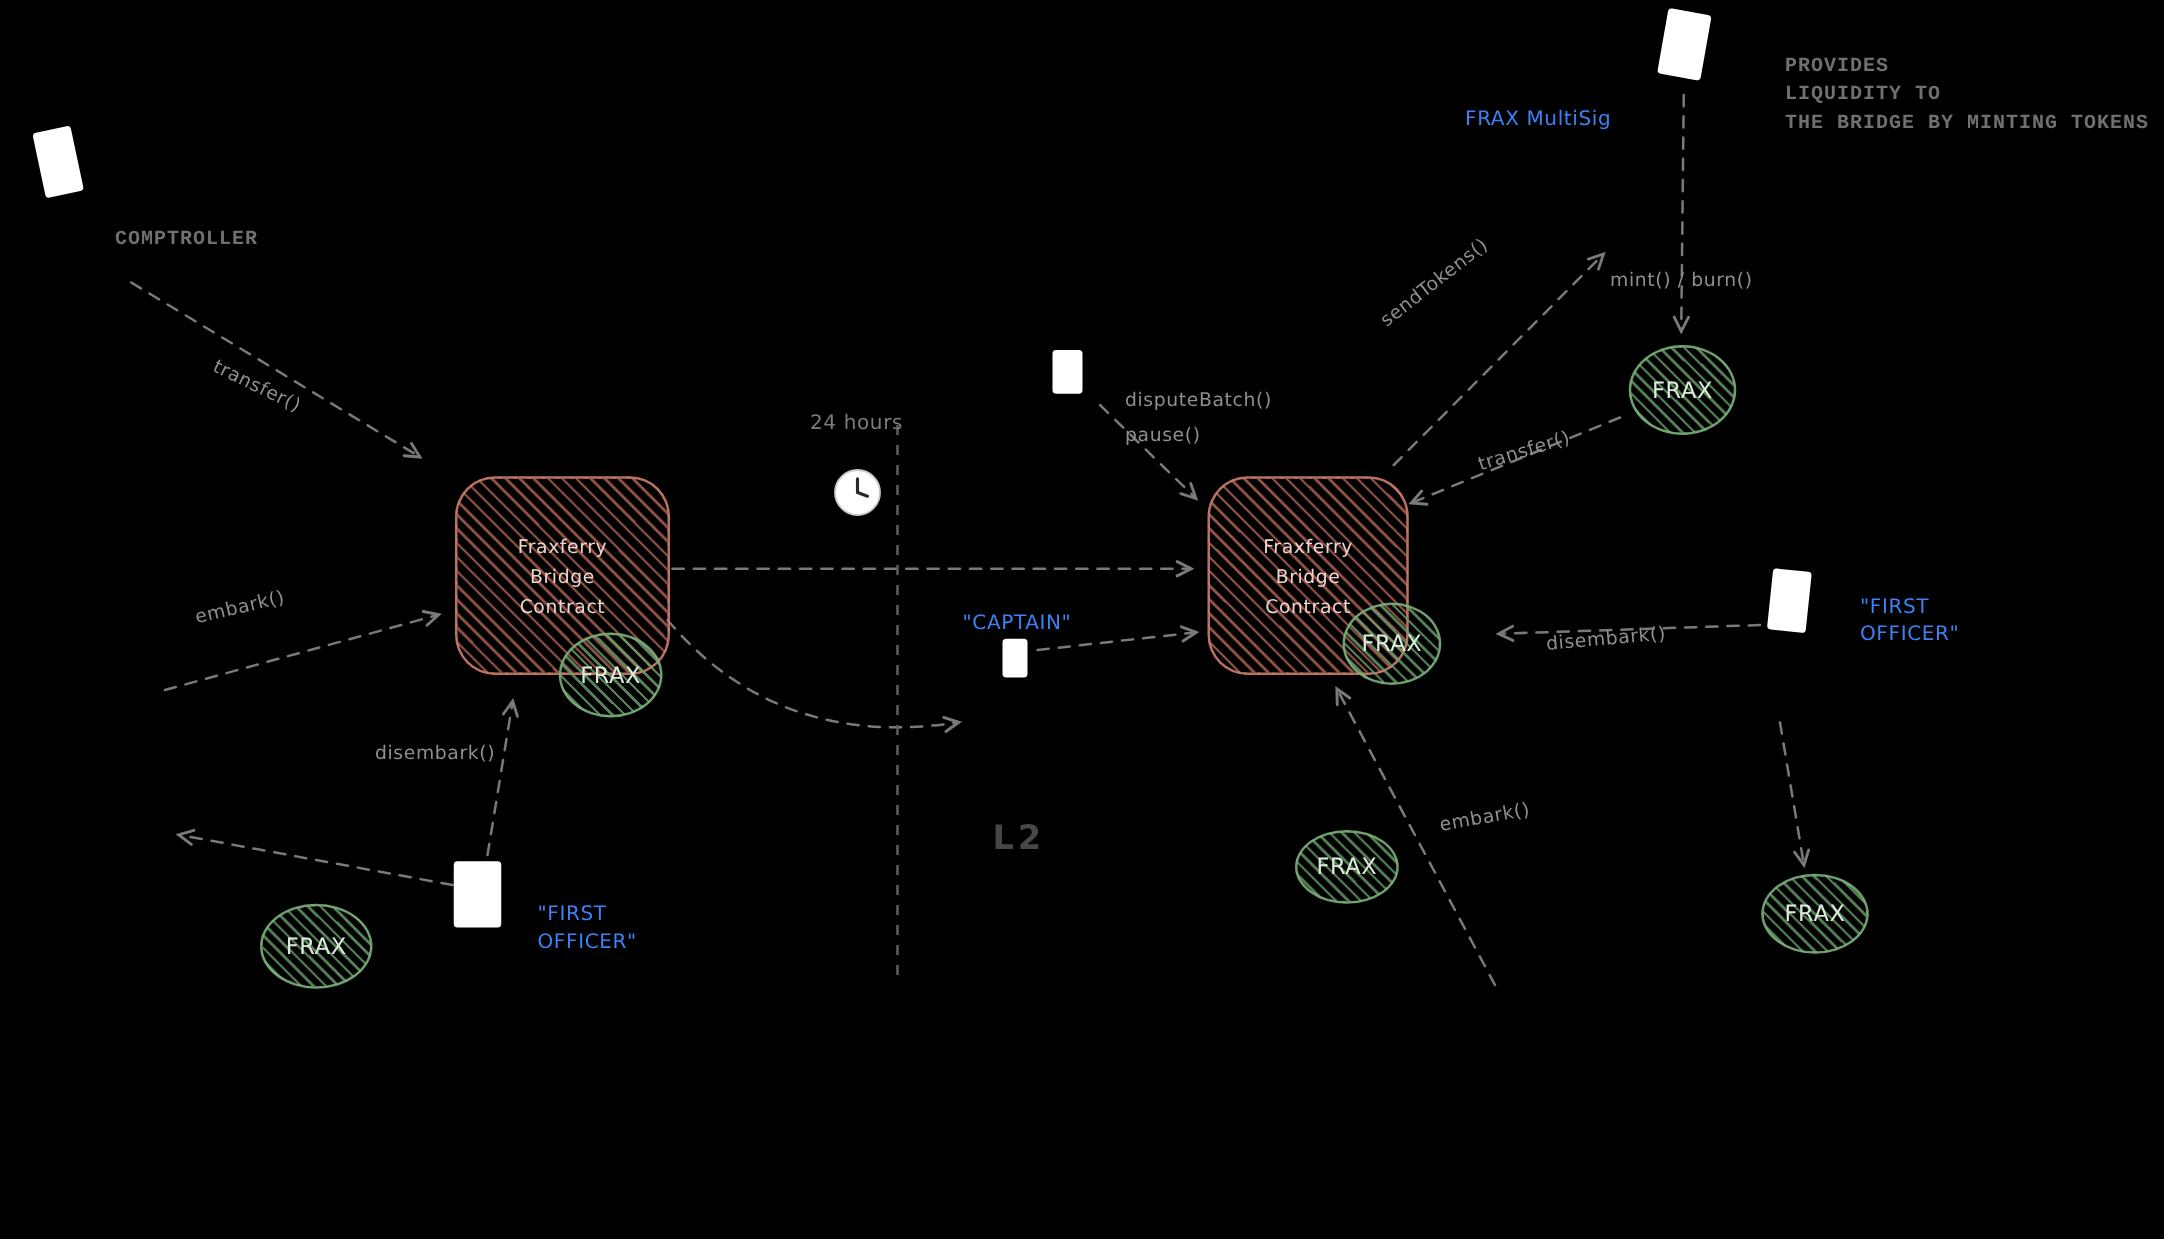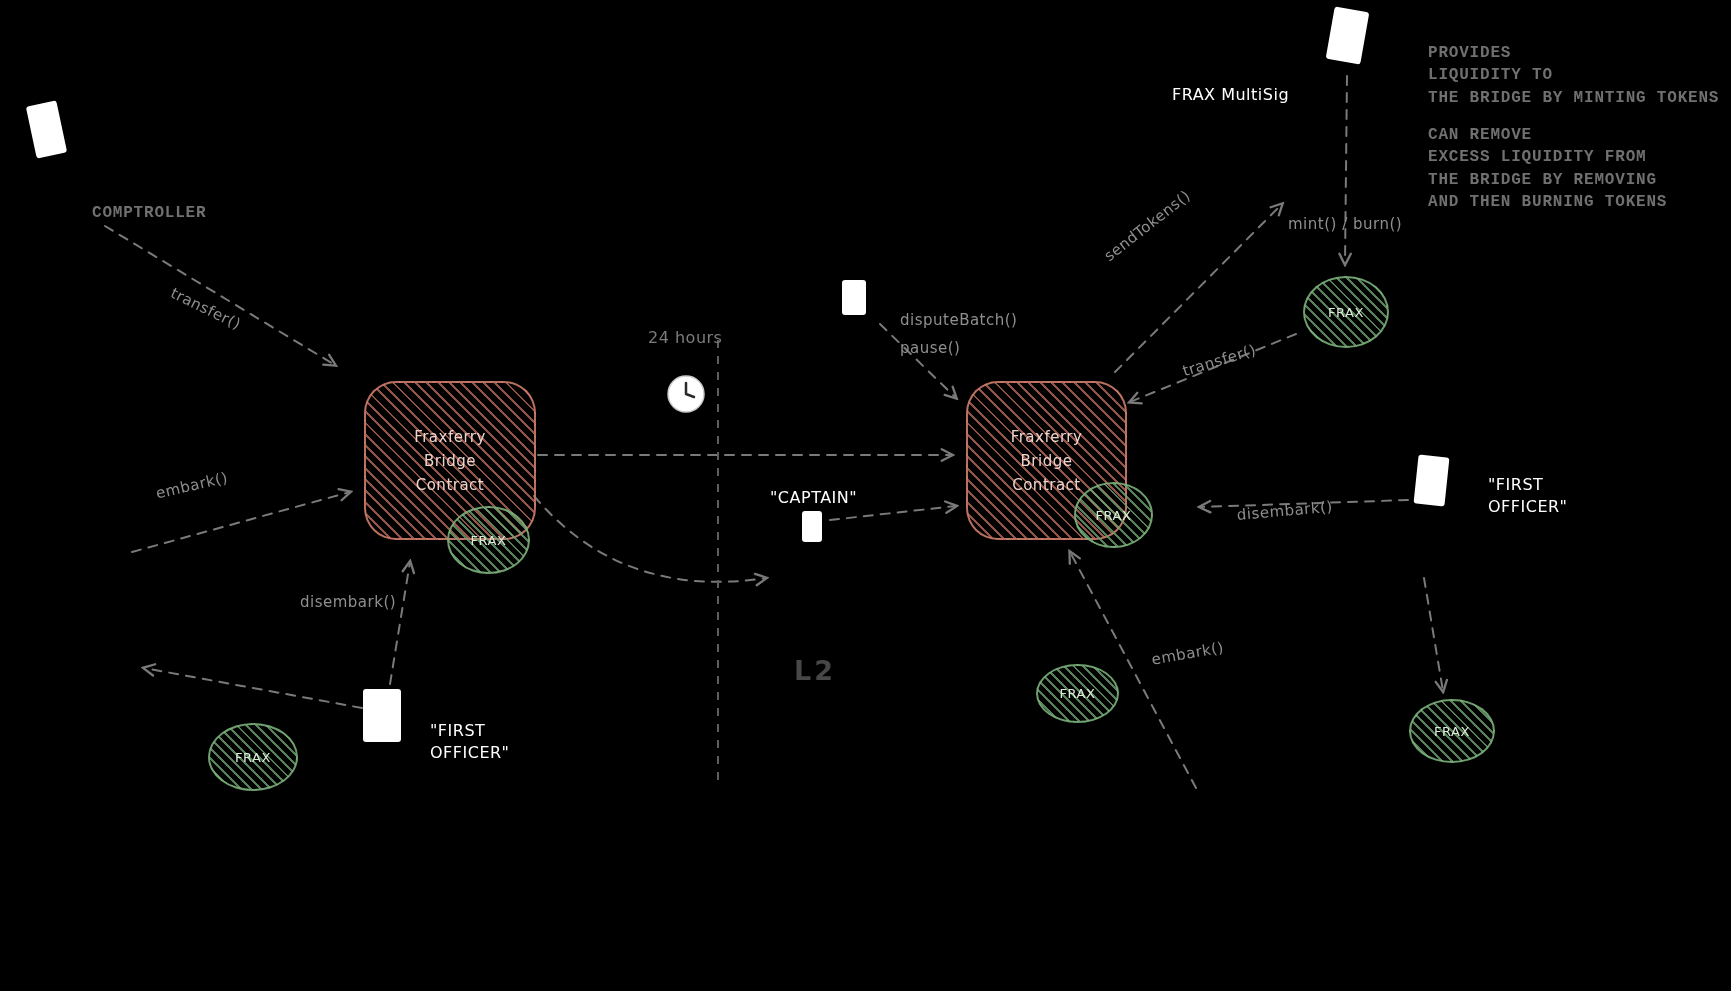--- a/index.html
+++ b/index.html
@@ -1,39 +1,39 @@
 <!DOCTYPE html>
 <html><head>
 <meta charset="utf-8">
 <style>
   html,body{margin:0;padding:0;background:#000;}
   #canvas{
     position:relative;width:1731px;height:991px;background:#000;
     font-family:"DejaVu Sans",sans-serif;overflow:hidden;
   }
   .label{
-    position:absolute;color:#ffffff;font-size:16px;line-height:1.4;
+    position:absolute;color:#3b82f6;font-size:16px;line-height:1.4;
     white-space:pre-line;letter-spacing:.5px;
   }
   .note{color:#7c7c7c;}
   .caps{font-weight:600;color:#707070;letter-spacing:.8px;font-family:Liberation Mono, monospace;}
   .big{font-size:27px;font-weight:700;color:#474747;letter-spacing:3px;}
   .fn{font-size:15px;color:#8f8f8f;}
   .box{
     position:absolute;border:2px solid rgba(206,124,108,.9);border-radius:32px;
     background:repeating-linear-gradient(45deg,rgba(196,112,96,.75) 0 2px,transparent 2px 8px);
     display:flex;align-items:center;justify-content:center;text-align:center;
   }
   .box-text{color:#eed3cb;font-size:15px;line-height:1.6;white-space:pre-line;letter-spacing:.5px;}
   .token{
     position:absolute;border:2px solid rgba(122,175,122,.9);border-radius:50%;
     background:repeating-linear-gradient(45deg,rgba(108,162,110,.8) 0 2px,transparent 2px 7px);
     display:flex;align-items:center;justify-content:center;
   }
-  .token span{color:#d9ecd7;font-size:13px;letter-spacing:.5px;text-align:right;}
+  .token span{color:#d9ecd7;font-size:18px;letter-spacing:.5px;text-align:right;}
   .figure{position:absolute;background:#fff;border-radius:3px;}
   svg.edges{position:absolute;left:0;top:0;}
 </style>
 </head>
 <body>
 
 <div id="canvas">
 
   <svg class="edges" width="1731" height="991" viewBox="0 0 1731 991">
     <defs>
@@ -95,21 +95,21 @@
     <span>FRAX</span>
   </div>
 
   <div class="figure" style="left:31px;top:103px;width:31px;height:53px;transform:rotate(-12deg)"></div>
   <div class="figure" style="left:1330px;top:9px;width:35px;height:53px;transform:rotate(10deg)"></div>
   <div class="figure" style="left:842px;top:280px;width:24px;height:35px"></div>
   <div class="figure" style="left:802px;top:511px;width:20px;height:31px"></div>
   <div class="figure" style="left:363px;top:689px;width:38px;height:53px"></div>
   <div class="figure" style="left:1416px;top:456px;width:31px;height:49px;transform:rotate(6deg)"></div>
 
-  <div class="label caps" style="left:92px;top:202px">COMPTROLLER</div>
+  <div class="label caps" style="left:92px;top:180px">COMPTROLLER</div>
   <div class="label" style="left:1172px;top:84px">FRAX MultiSig</div>
   <div class="label" style="left:770px;top:487px">"CAPTAIN"</div>
   <div class="label" style="left:430px;top:720px">"FIRST
 OFFICER"</div>
   <div class="label" style="left:1488px;top:474px">"FIRST
 OFFICER"</div>
 
   <div class="label fn" style="left:176px;top:283px;transform:rotate(26deg);transform-origin:left top">transfer()</div>
   <div class="label fn" style="left:154px;top:484px;transform:rotate(-13deg);transform-origin:left top">embark()</div>
   <div class="label fn" style="left:300px;top:592px">disembark()</div>
@@ -118,20 +118,16 @@
   <div class="label fn" style="left:1100px;top:250px;transform:rotate(-38deg);transform-origin:left top">sendTokens()</div>
   <div class="label fn" style="left:1288px;top:214px">mint() / burn()</div>
   <div class="label fn" style="left:1180px;top:362px;transform:rotate(-17deg);transform-origin:left top">transfer()</div>
   <div class="label fn" style="left:1236px;top:505px;transform:rotate(-5deg);transform-origin:left top">disembark()</div>
   <div class="label fn" style="left:1150px;top:650px;transform:rotate(-10deg);transform-origin:left top">embark()</div>
 
   <div class="label note" style="left:648px;top:327px">24 hours</div>
   <div class="label caps" style="left:1428px;top:42px">PROVIDES
 LIQUIDITY TO
 THE BRIDGE BY MINTING TOKENS</div>
-  <div class="label caps" style="left:1428px;top:124px">CAN REMOVE
-EXCESS LIQUIDITY FROM
-THE BRIDGE BY REMOVING
-AND THEN BURNING TOKENS</div>
 
   <div class="label big" style="left:794px;top:652px">L2</div>
 
 </div>
 
 </body></html>

